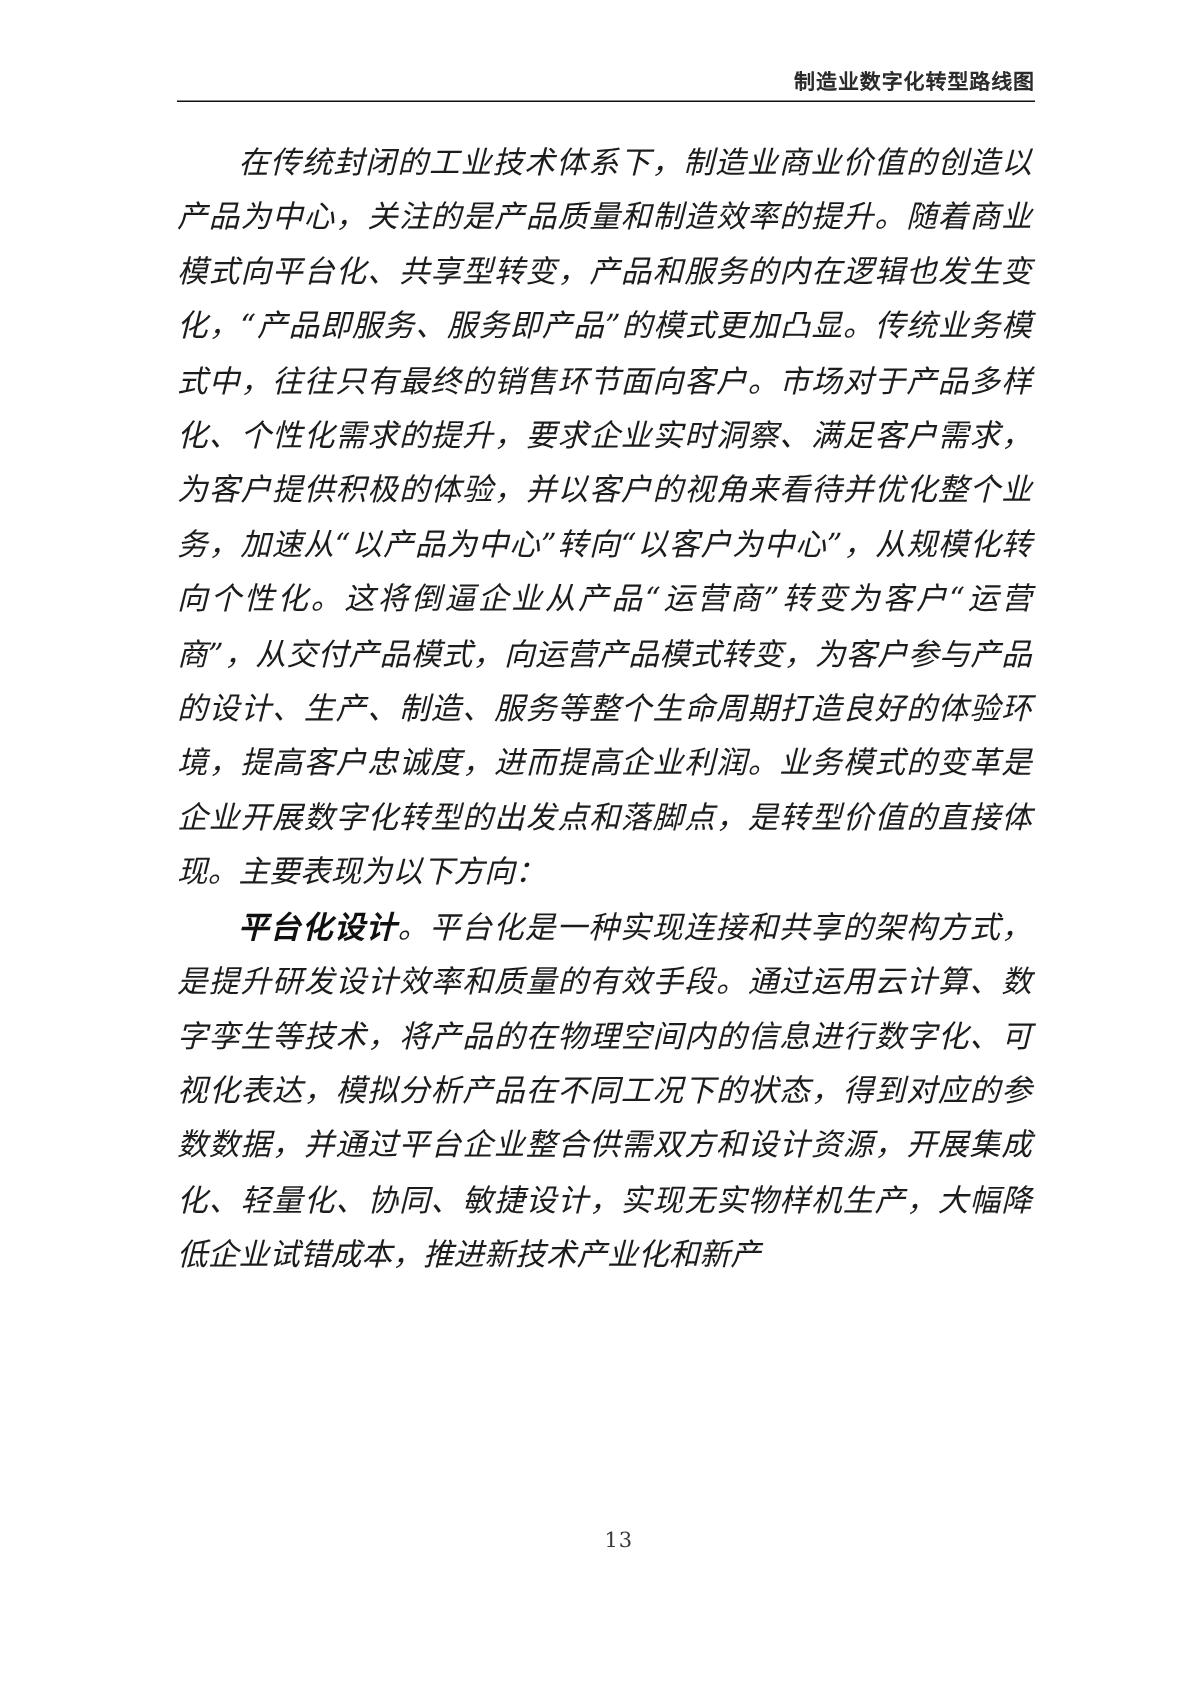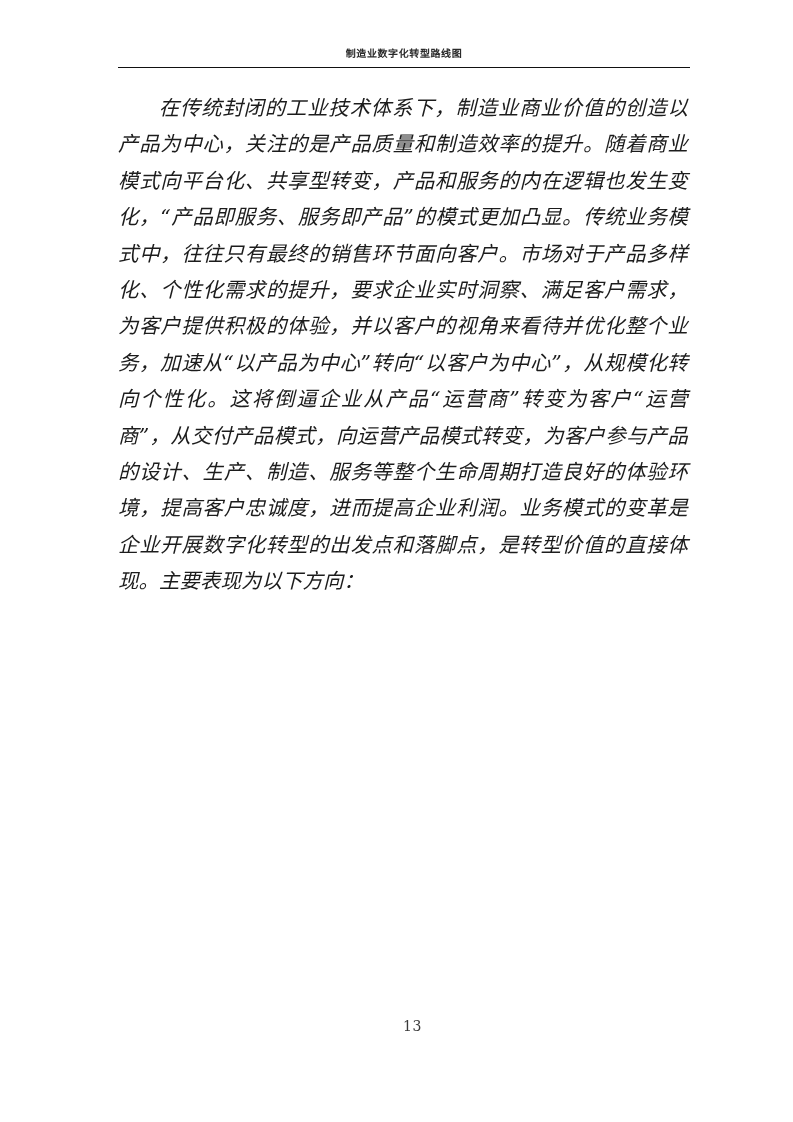--- a/index.html
+++ b/index.html
@@ -28,24 +28,24 @@
   }
 
   
   .header-area {
     position: absolute;
     left: 118px;
     top: 46px;
     width: 572px;
   }
   .header-title {
-    text-align: center;
-    font-family: Liberation Serif, serif;
+    text-align: right;
+    font-family: Liberation Sans, sans-serif;
     font-weight: 700;
-    font-size: 10px;
+    font-size: 14px;
     letter-spacing: 0.6px;
     color: #2b2b2b;
     line-height: 16px;
     white-space: nowrap;
   }
   .header-rule {
     margin-top: 5px;
     height: 0;
     border-top: 1.4px solid #111111;
     width: 572px;
@@ -104,20 +104,21 @@
   <div class="header-area">
     <div class="header-title">制造业数字化转型路线图</div>
     <div class="header-rule"></div>
   </div>
 
   <div class="body-block">
 
     <p class="para"><span>在传统封闭的工业技术体系下，制造业商业价值的创造以产品为中心，关注的是产品质量和制造效率的提升。随着商业模式向平台化、共享型转变，产品和服务的内在逻辑也发生变化，“产品即服务、服务即产品”的模式更加凸显。传统业务模式中，往往只有最终的销售环节面向客户。市场对于产品多样化、个性化需求的提升，要求企业实时洞察、满足客户需求，为客户提供积极的体验，并以客户的视角来看待并优化整个业务，加速从“以产品为中心”转向“以客户为中心”，从规模化转向个性化。这将倒逼企业从产品“运营商”转变为客户“运营商”，从交付产品模式，向运营产品模式转变，为客户参与产品的设计、生产、制造、服务等整个生命周期打造良好的体验环境，提高客户忠诚度，进而提高企业利润。业务模式的变革是企业开展数字化转型的出发点和落脚点，是转型价值的直接体现。主要表现为以下方向：</span></p>
 
 
+    <p class="para"><span class="lead">平台化设计</span><span>。平台化是一种实现连接和共享的架构方式，是提升研发设计效率和质量的有效手段。通过运用云计算、数字孪生等技术，将产品的在物理空间内的信息进行数字化、可视化表达，模拟分析产品在不同工况下的状态，得到对应的参数数据，并通过平台企业整合供需双方和设计资源，开展集成化、轻量化、协同、敏捷设计，实现无实物样机生产，大幅降低企业试错成本，推进新技术产业化和新产</span></p>
 
   </div>
 
   <div class="footer-area">
     <span class="page-number">13</span>
   </div>
 
 </div>
 
 </body></html>

